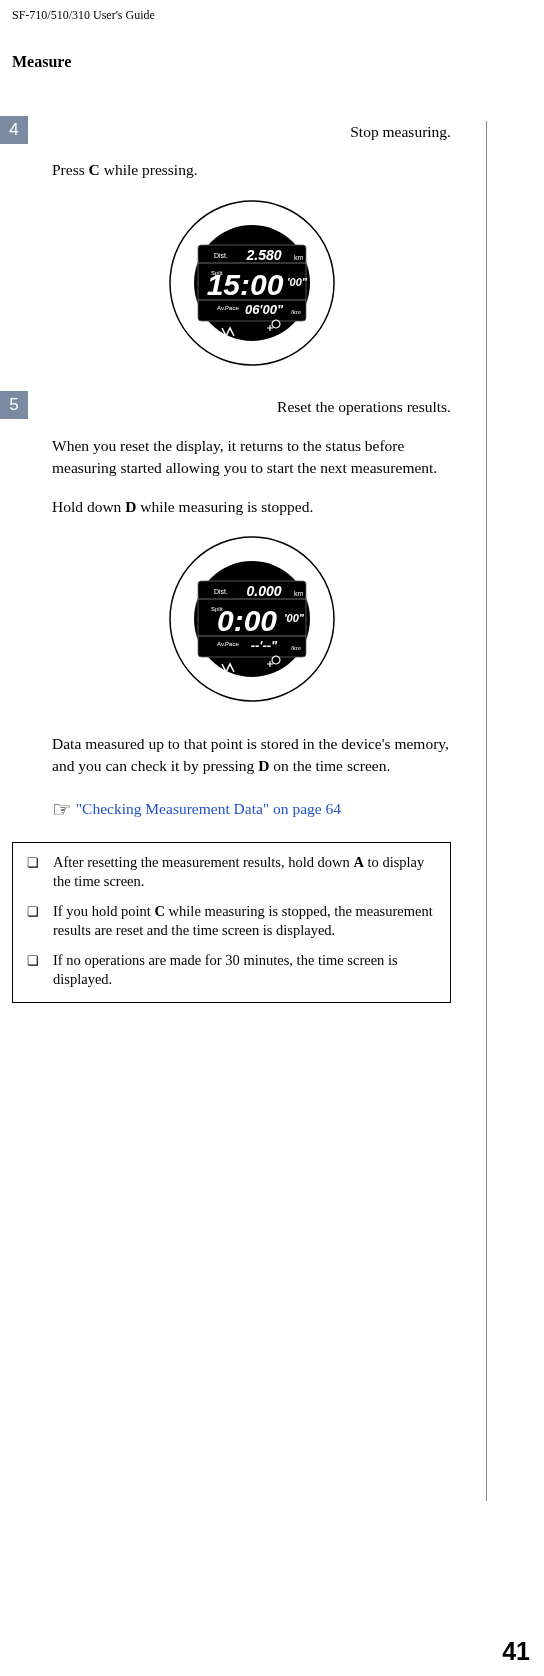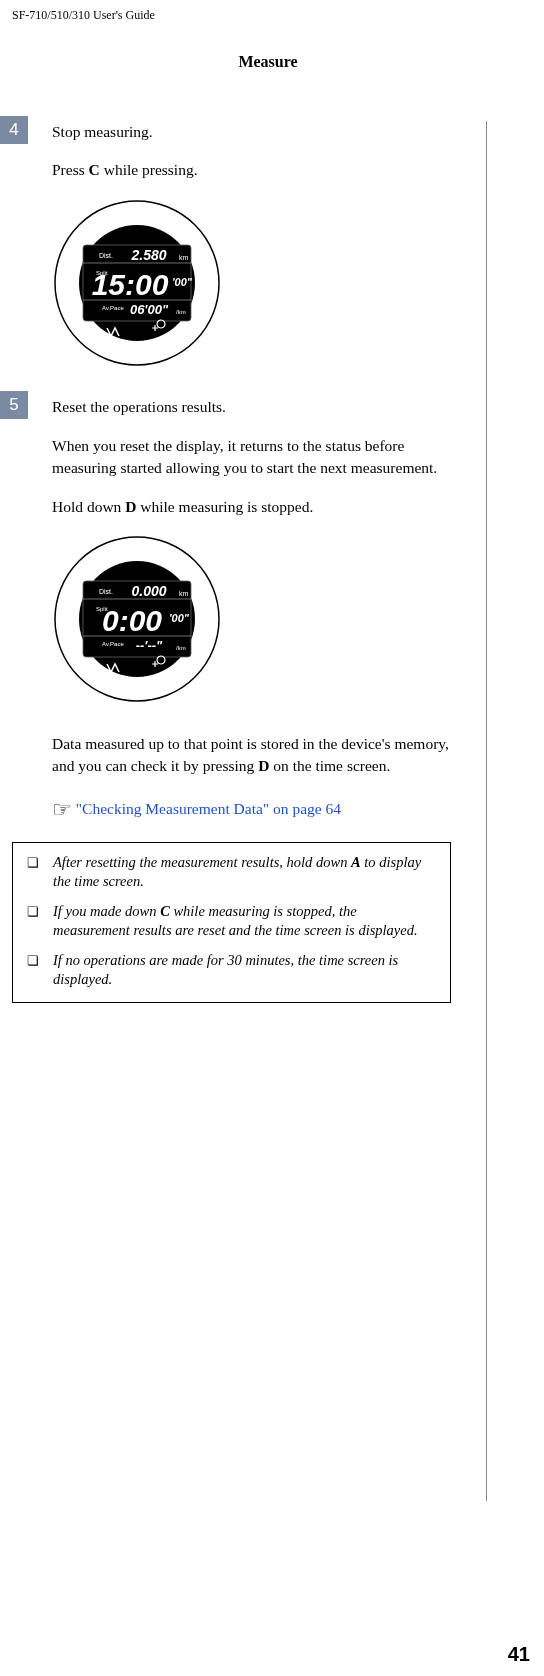--- a/index.html
+++ b/index.html
@@ -10,21 +10,21 @@
       background: #fff;
       color: #000;
       position: relative;
       padding: 8px 12px;
     }
     .doc-header {
       font-size: 12px;
       margin-bottom: 30px;
     }
     .page-title {
-      text-align: center;
+      text-align: left;
       font-weight: bold;
       font-size: 16px;
       margin-bottom: 50px;
       padding-right: 8px;
     }
     .content-area {
       position: relative;
       border-right: 1px solid #888;
       padding-right: 35px;
       margin-right: 45px;
@@ -48,23 +48,25 @@
       font-family: Arial, sans-serif;
       font-size: 17px;
     }
     .step-body {
       margin-left: 40px;
       font-size: 15.5px;
       line-height: 1.45;
     }
     .step-lead {
       margin-bottom: 18px;
+      text-align: right;
     }
     .step-body p { margin-bottom: 16px; }
     .watch-figure {
+      text-align: center;
       margin: 10px 0 22px 0;
     }
     .watch-figure svg { display: inline-block; }
     .cross-ref {
       color: #2050c8;
       font-size: 15.5px;
       margin-top: 6px;
       margin-bottom: 6px;
     }
     .pointer-icon {
@@ -84,40 +86,39 @@
       font-weight: bold;
       font-style: italic;
       margin-bottom: 4px;
     }
     .note-box ul {
       list-style: none;
     }
     .note-box li {
       position: relative;
       padding-left: 26px;
-      font-style: italic;
       line-height: 1.35;
       margin-bottom: 10px;
     }
     .note-box li:last-child { margin-bottom: 0; }
     .note-box li::before {
       content: "❏";
       position: absolute;
       left: 0;
       top: 1px;
       font-style: normal;
       font-size: 13px;
     }
     .page-num {
       position: absolute;
       bottom: 10px;
       right: 14px;
       font-family: Arial, sans-serif;
       font-weight: bold;
-      font-size: 20px;
+      font-size: 25px;
     }
     b { font-weight: bold; }
   </style>
 </head>
 <body>
 
 <div class="doc-header">SF-710/510/310     User's Guide</div>
 <div class="page-title">Measure</div>
 
 <div class="content-area">
@@ -193,21 +194,21 @@
       </p>
     </div>
   </div>
 
   <div class="note-box">
     <ul>
       <li>
         <span>After resetting the measurement results, hold down </span><b>A</b><span> to display the time screen.</span>
       </li>
       <li>
-        <span>If you made down </span><b>C</b><span> while measuring is stopped, the measurement results are reset and the time screen is displayed.</span>
+        <span>If you hold point </span><b>C</b><span> while measuring is stopped, the measurement results are reset and the time screen is displayed.</span>
       </li>
       <li>If no operations are made for 30 minutes, the time screen is displayed.</li>
     </ul>
   </div>
 
 </div>
 
 <div class="page-num">41</div>
 
 </body></html>

